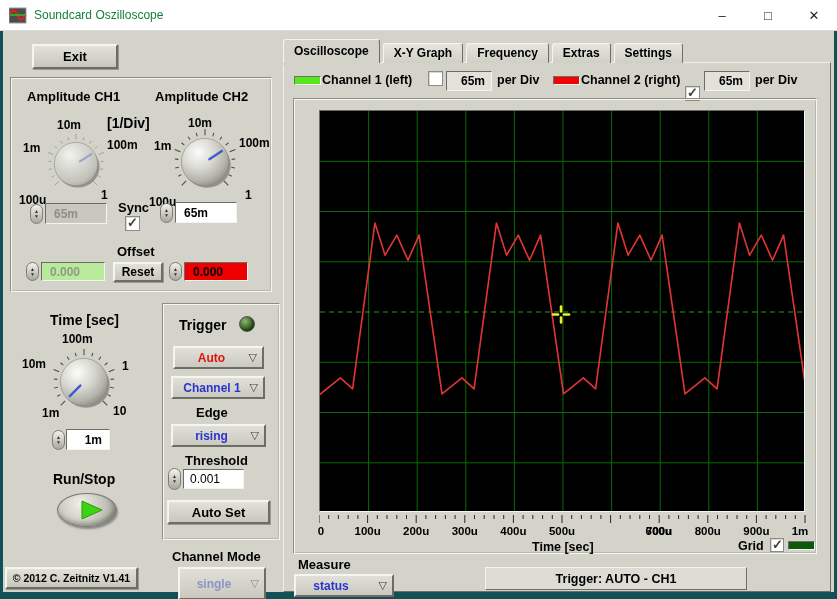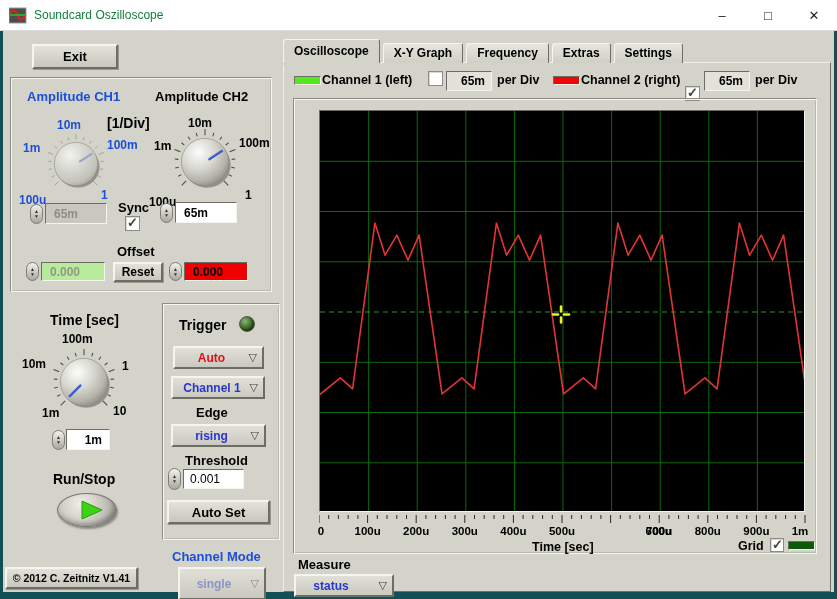--- a/index.html
+++ b/index.html
@@ -4,21 +4,21 @@
 <style>
   * { margin:0; padding:0; box-sizing:border-box; }
   html,body { background:#777; }
   body { font-family:"Liberation Sans", sans-serif; }
   .window {
     position:relative; width:837px; height:599px; background:#d3d3ca;
     overflow:hidden; font-size:12px; color:#000;
   }
   .abs { position:absolute; }
   .b { font-weight:bold; }
-  .gray { color:#1d4ed8; }
+  .gray { color:#000000; }
   
   .titlebar { position:absolute; left:0; top:0; width:837px; height:31px; background:#ffffff; border-bottom:1px solid #d9d9d9; }
   .title-text { position:absolute; left:34px; top:8px; font-size:12px; color:#15803d; }
   .winbtn { position:absolute; top:0; width:46px; height:31px; display:flex; align-items:center; justify-content:center; font-size:13px; color:#222; }
   
   .edge { background:#115156; }
   
   .btn3d { background:linear-gradient(#e2e2da,#c7c7bd); border:2px solid; border-color:#f5f5f0 #6d6d66 #6d6d66 #f5f5f0; box-shadow:1px 1px 0 #9a9a93; display:flex; align-items:center; justify-content:center; }
   .sunken { border:1px solid; border-color:#6d6d66 #f5f5f0 #f5f5f0 #6d6d66; }
   .frame3d { border:1px solid; border-color:#8c8c84 #f6f6f0 #f6f6f0 #8c8c84; box-shadow:inset 1px 1px 0 #f6f6f0, inset -1px -1px 0 #b9b9b1; }
@@ -360,15 +360,16 @@
       <span class="abs b" style="left:444px;top:440px;font-size:12.5px">Grid</span>
       <div class="abs cb checked" style="left:476px;top:439px;width:14px;height:14px"></div>
       <div class="abs swatch" style="left:494px;top:442px;width:27px;height:9px;background:#0a5a0a"></div>
     </div>
 
     <span class="abs b" style="left:14px;top:494px;font-size:13px">Measure</span>
     <div class="abs dd" style="left:10px;top:511px;width:100px;height:23px;color:#2a35cf">
       <span style="margin-right:26px">status</span>
       <span class="arr">▽</span>
     </div>
+    <div class="abs raised b" style="left:201px;top:504px;width:262px;height:23px;background:#dcdcd4;display:flex;align-items:center;justify-content:center;font-size:12.5px">Trigger: AUTO - CH1</div>
   </div>
 
 </div>
 
 </body></html>

